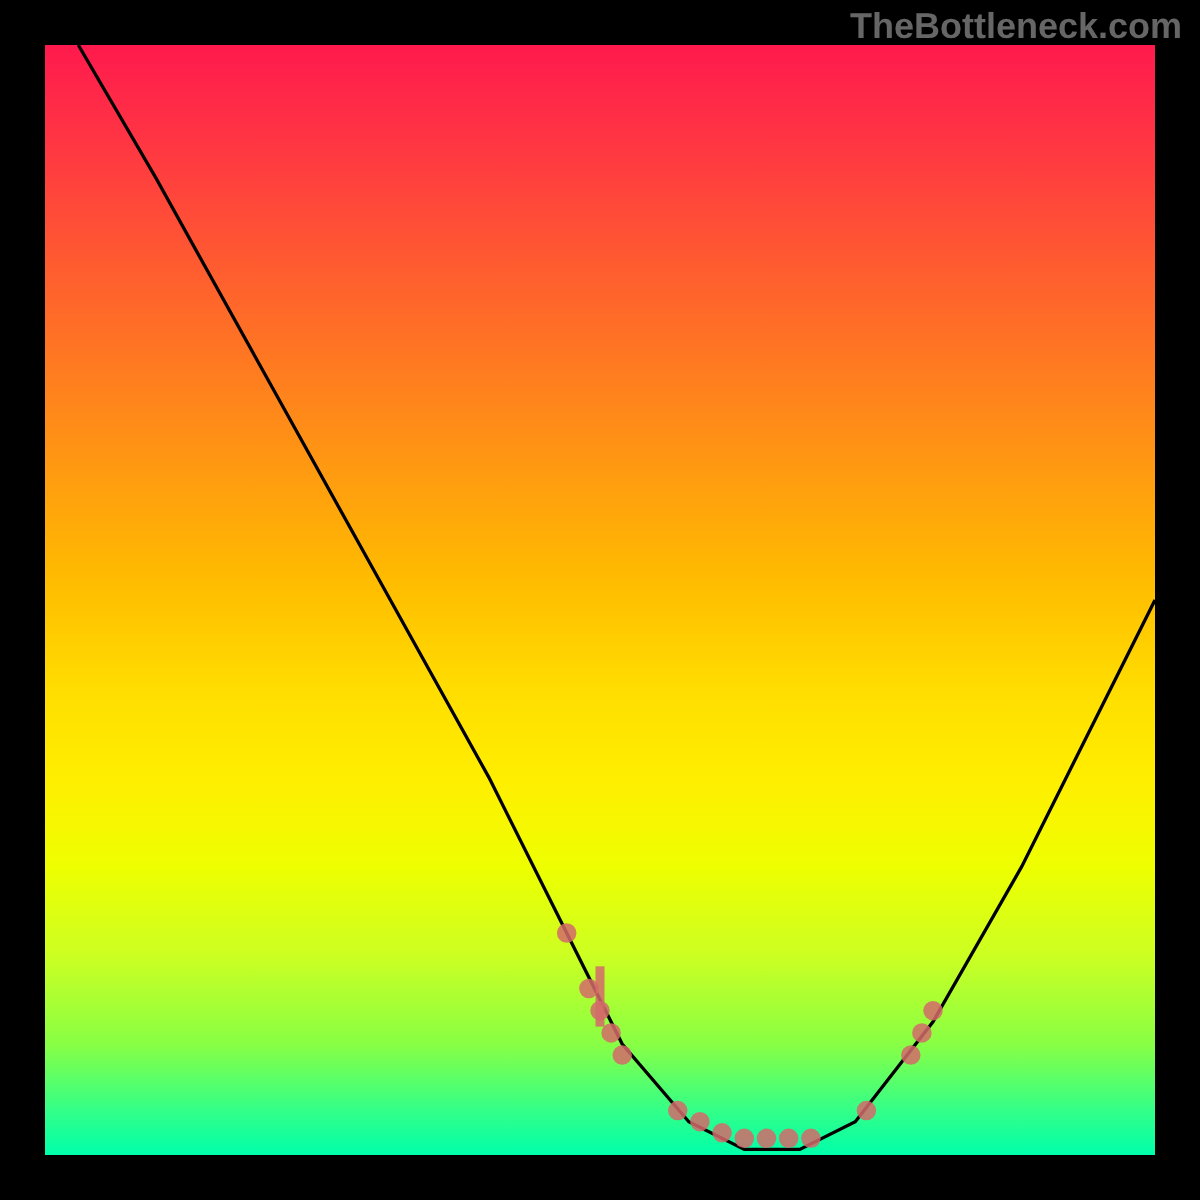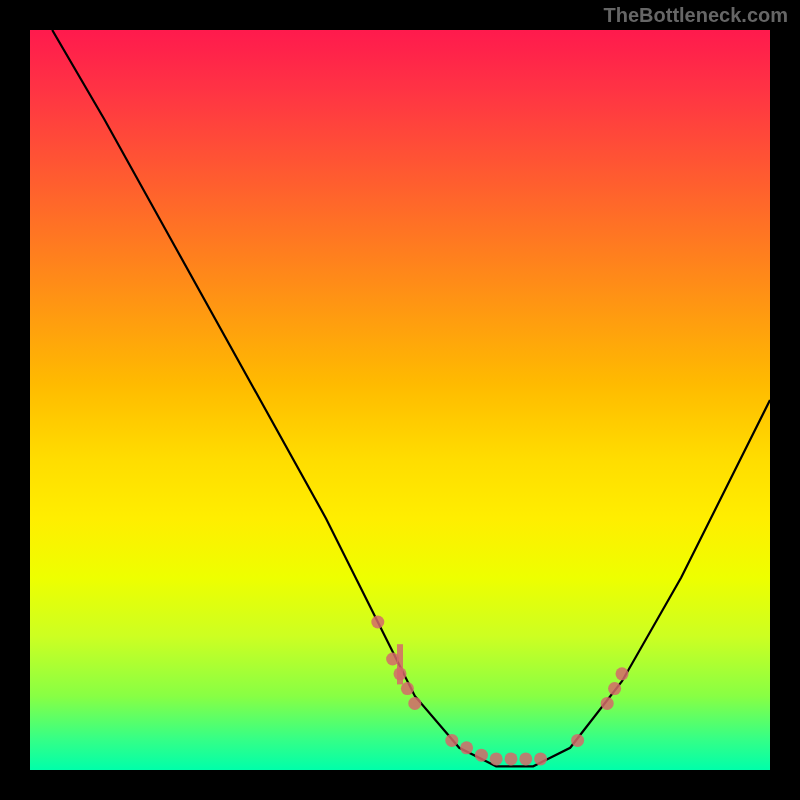--- a/index.html
+++ b/index.html
@@ -9,21 +9,21 @@
     background: #000;
     font-family: Arial, sans-serif;
     position: relative;
     overflow: hidden;
   }
   .watermark {
     position: absolute;
     top: 4px;
     right: 12px;
     color: #666;
-    font-size: 20px;
+    font-size: 24px;
     font-weight: bold;
     z-index: 10;
   }
   .plot-area {
     position: absolute;
     left: 30px;
     top: 30px;
     width: 740px;
     height: 740px;
   }

